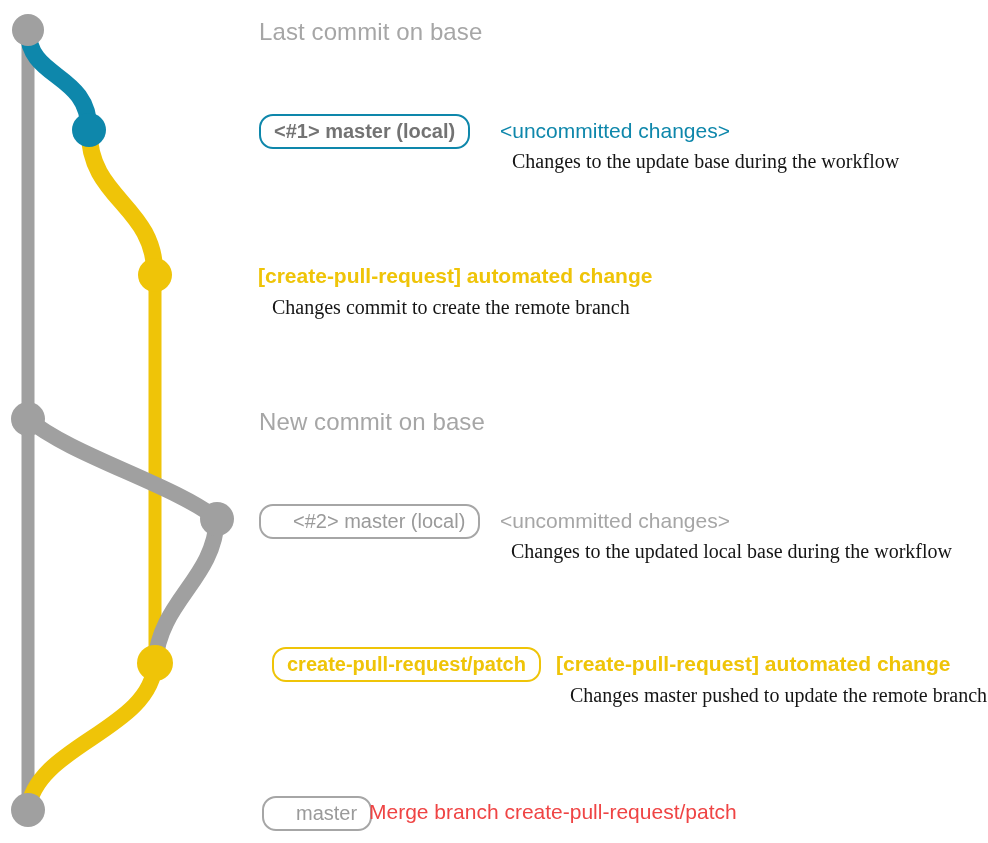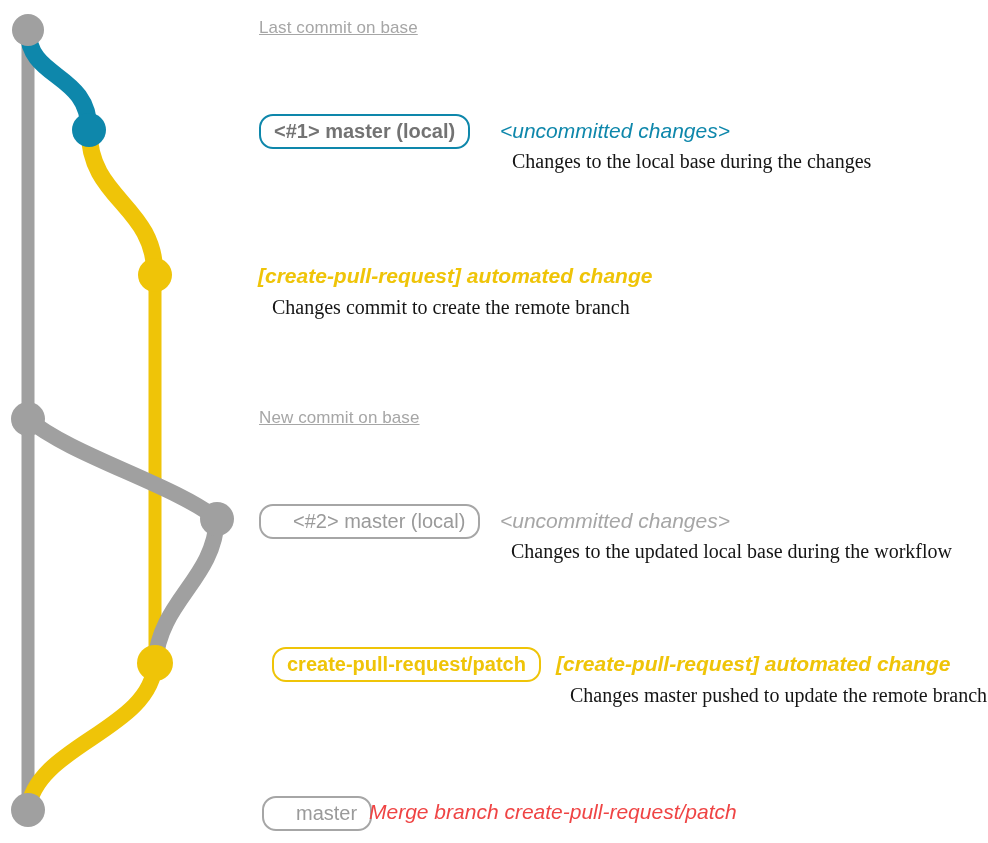--- a/index.html
+++ b/index.html
@@ -20,23 +20,22 @@
     left: 0;
     top: 0;
     width: 988px;
     height: 843px;
     pointer-events: none;
   }
 
   .headline {
     position: absolute;
     white-space: nowrap;
-    font-size: 17px;
+    font-size: 24px;
     letter-spacing: 0.1px;
-    text-decoration: underline;
   }
 
   .pill {
     position: absolute;
     display: inline-block;
     box-sizing: border-box;
     border: 2px solid #999999;
     border-radius: 14px;
     padding: 5px 13px 6px 13px;
     font-size: 20px;
@@ -45,21 +44,20 @@
     background: #ffffff;
   }
   .pill.blue   { border-color: #0e87ab; color: #737373; font-weight: bold; }
   .pill.yellow { border-color: #efc408; color: #efc408; font-weight: bold; }
   .pill.gray   { border-color: #a6a6a6; color: #9a9a9a; padding-left: 32px; }
 
   .subject {
     position: absolute;
     white-space: nowrap;
     font-size: 21px;
-    font-style: italic;
   }
   .subject.blue   { color: #0e87ab; }
   .subject.yellow { color: #efc408; font-weight: bold; }
   .subject.gray   { color: #a6a6a6; }
   .subject.gray-strong { color: #ef4444; }
 
   .desc {
     position: absolute;
     white-space: nowrap;
     font-family: "Liberation Serif", serif;
@@ -91,21 +89,21 @@
   <circle cx="28" cy="419" r="17" fill="#a0a0a0"></circle>
   <circle cx="217" cy="519" r="17" fill="#a0a0a0"></circle>
   <circle cx="155" cy="663" r="18" fill="#efc408"></circle>
   <circle cx="28" cy="810" r="17" fill="#a0a0a0"></circle>
 </svg>
 
 <div class="headline" style="left:259px; top:18px; color:#a6a6a6;">Last commit on base</div>
 
 <div class="pill blue" style="left:259px; top:114px;">&lt;#1&gt; master (local)</div>
 <div class="subject blue" style="left:500px; top:119px;">&lt;uncommitted changes&gt;</div>
-<div class="desc" style="left:512px; top:150px;">Changes to the local base during the changes</div>
+<div class="desc" style="left:512px; top:150px;">Changes to the update base during the workflow</div>
 
 <div class="subject yellow" style="left:258px; top:264px;">[create-pull-request] automated change</div>
 <div class="desc" style="left:272px; top:296px;">Changes commit to create the remote branch</div>
 
 <div class="headline" style="left:259px; top:408px; color:#a6a6a6;">New commit on base</div>
 
 <div class="pill gray" style="left:259px; top:504px;">&lt;#2&gt; master (local)</div>
 <div class="subject gray" style="left:500px; top:509px;">&lt;uncommitted changes&gt;</div>
 <div class="desc" style="left:511px; top:540px;">Changes to the updated local base during the workflow</div>
 

